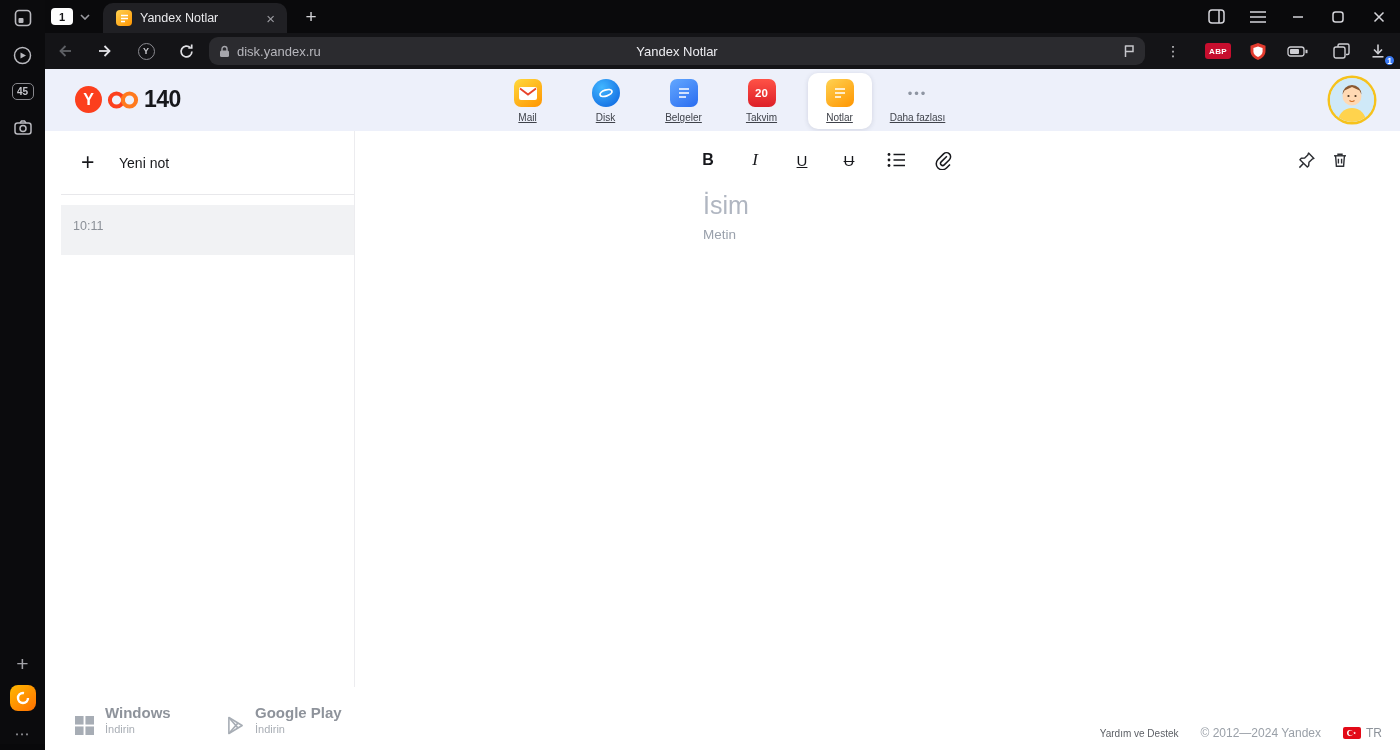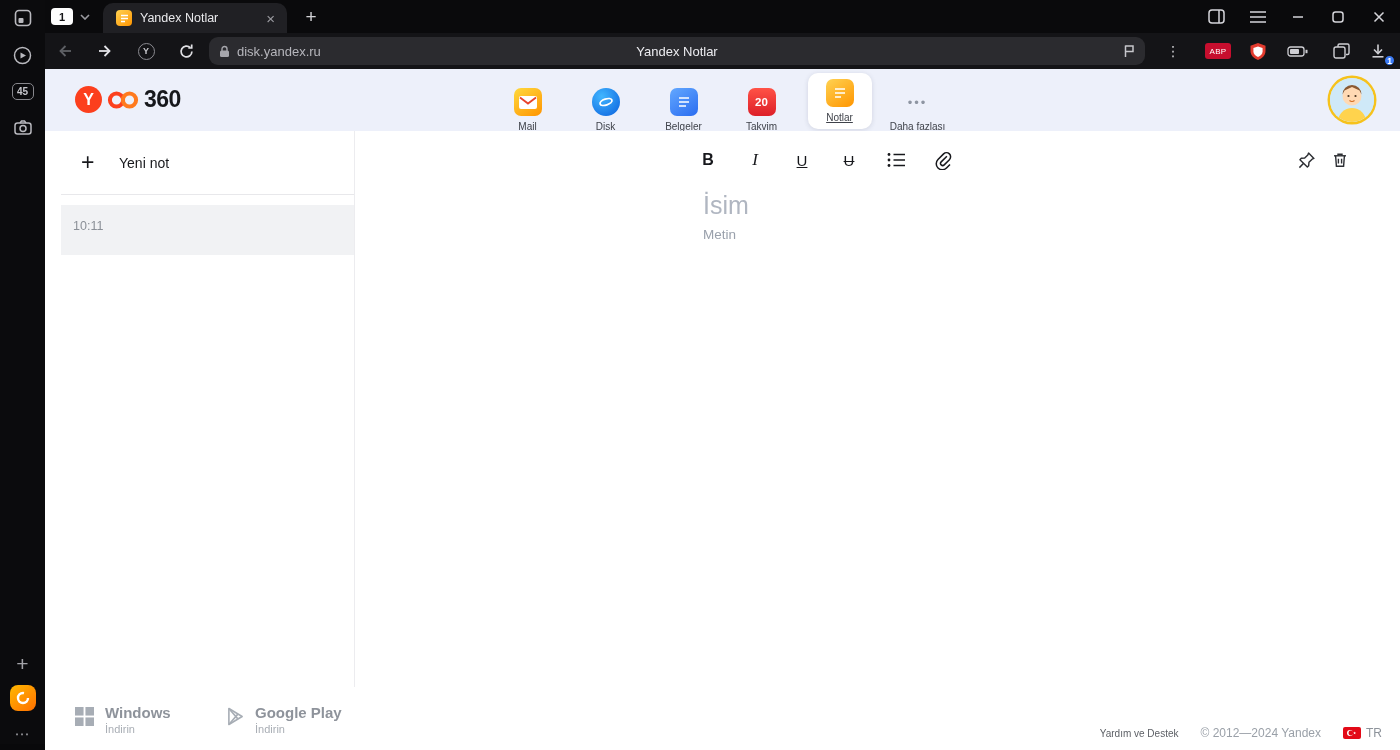--- a/index.html
+++ b/index.html
@@ -34,32 +34,32 @@
   .nav-ic{position:absolute;top:5px;width:26px;height:26px;display:flex;align-items:center;justify-content:center;border-radius:6px;cursor:pointer;}
   .yprot{width:17px;height:17px;border:1.5px solid #8b8b91;border-radius:50%;color:#c9c9ce;font-size:9px;font-weight:700;display:flex;align-items:center;justify-content:center;}
   .addr{position:absolute;left:164px;top:4px;width:936px;height:28px;background:#2b2b2f;border-radius:9px;display:flex;align-items:center;padding:0 10px;cursor:text;}
   .addr-lock{margin-right:7px;flex:none;}
   .addr-url{font-size:13px;color:#b6b6bc;white-space:nowrap;}
   .addr-title{position:absolute;left:0;right:0;text-align:center;font-size:13px;color:#ececf0;pointer-events:none;}
   .addr-bookmark{margin-left:auto;cursor:pointer;z-index:2;}
   .dots-v{position:absolute;left:1116px;top:5px;width:24px;height:26px;color:#d0d0d5;font-size:14px;display:flex;align-items:center;justify-content:center;cursor:pointer;}
   .ext{position:absolute;top:5px;width:26px;height:26px;display:flex;align-items:center;justify-content:center;cursor:pointer;}
   .e-abp{left:1160px;} .e-shield{left:1200px;} .e-batt{left:1239px;} .e-coll{left:1283px;} .e-dl{left:1320px;}
-  .abp{width:45px;height:16px;background:#c70e2e;border-radius:3px;color:#fff;font-size:8px;font-weight:400;display:flex;align-items:center;justify-content:center;letter-spacing:.3px;}
+  .abp{width:45px;height:16px;background:#c70e2e;border-radius:3px;color:#fff;font-size:8px;font-weight:700;display:flex;align-items:center;justify-content:center;letter-spacing:.3px;}
   .dl-badge{position:absolute;right:-5px;bottom:-3px;width:13px;height:13px;border-radius:50%;background:#3a79f3;color:#fff;font-size:8.5px;font-weight:700;display:flex;align-items:center;justify-content:center;border:2px solid #141417;}
 
   
   #page{position:absolute;left:45px;top:69px;width:1355px;height:681px;background:#fff;}
 
   #svc-header{position:absolute;top:0;left:0;width:100%;height:62px;background:#edf0fa;}
   .logo360{position:absolute;left:30px;top:17px;display:flex;align-items:center;gap:5px;cursor:pointer;}
   .logo-y{width:27px;height:27px;border-radius:50%;background:#fc3f1d;color:#fff;font-weight:700;font-size:16px;display:flex;align-items:center;justify-content:center;}
   .logo-360{font-size:23px;font-weight:700;color:#17181c;letter-spacing:-.5px;}
   .services{position:absolute;left:50%;top:10px;transform:translateX(-50%);display:flex;gap:14px;align-items:flex-start;}
-  .svc{width:64px;display:flex;flex-direction:column;align-items:center;cursor:pointer;margin-top:9px;}
+  .svc{width:64px;display:flex;flex-direction:column;align-items:center;cursor:pointer;}
   .svc.active{background:#fff;border-radius:10px;padding:6px 0;margin:-6px 0;box-shadow:0 1px 5px rgba(40,48,78,.14);}
   .svc-ic{width:28px;height:28px;border-radius:7px;display:flex;align-items:center;justify-content:center;flex:none;}
   .ic-mail{background:linear-gradient(145deg,#ffd93d,#ff9400);}
   .ic-disk{background:radial-gradient(circle at 35% 30%,#41b6ff,#0a60dd);border-radius:50%;}
   .ic-docs{background:linear-gradient(145deg,#63a8ff,#2a6cf0);}
   .ic-cal{background:linear-gradient(180deg,#ff5246,#dd1f28);color:#fff;font-size:11.5px;font-weight:700;}
   .ic-notes{background:linear-gradient(145deg,#ffd252,#ff9500);}
   .ic-more{color:#8e95a2;font-size:13px;letter-spacing:2px;background:transparent;}
   .svc-label{margin-top:5px;font-size:10px;color:#3f424a;white-space:nowrap;text-decoration:underline;}
   .avatar{position:absolute;right:26px;top:9px;width:44px;height:44px;border-radius:50%;box-shadow:0 0 0 2.5px #f6c21c;overflow:hidden;background:#cfe9f8;cursor:pointer;}
@@ -78,21 +78,21 @@
   .tbtn{width:28px;height:28px;display:flex;align-items:center;justify-content:center;cursor:pointer;border-radius:6px;color:#17181c;}
   .tb-b{font-weight:700;font-size:16px;}
   .tb-i{font-family:"Liberation Serif",serif;font-style:italic;font-size:17px;}
   .tb-u{font-size:15px;text-decoration:underline;}
   .tb-s{font-size:15px;text-decoration:line-through;}
   .etools-right{position:absolute;right:46px;top:15px;display:flex;gap:6px;}
   .title-ph{position:absolute;left:347px;top:60px;font-size:25px;font-weight:500;color:#b0b6c1;cursor:text;}
   .body-ph{position:absolute;left:347px;top:96px;font-size:13.5px;color:#9aa1ac;cursor:text;}
 
   #page-footer{position:absolute;bottom:0;left:0;width:100%;height:63px;background:#fff;}
-  .store{position:absolute;top:17px;display:flex;gap:11px;cursor:pointer;align-items:flex-start;}
+  .store{position:absolute;top:17px;display:flex;gap:11px;cursor:pointer;align-items:flex-end;}
   .store.win{left:30px;} .store.gp{left:182px;}
   .store svg{margin-top:3px;}
   .store-title{font-size:15px;font-weight:700;color:#8e939b;line-height:1.15;}
   .store-sub{font-size:11px;color:#a9aeb5;margin-top:2px;}
   .footer-right{position:absolute;right:18px;top:39px;display:flex;align-items:center;gap:22px;}
   .f-help{font-size:10px;color:#5d6066;cursor:pointer;}
   .f-copy{font-size:12px;color:#9aa0a8;}
   .f-lang{display:flex;align-items:center;gap:5px;cursor:pointer;}
   .f-lang span{font-size:12px;color:#8d939b;}
 </style>
@@ -268,21 +268,21 @@
 
   <main id="page">
 
     <header id="svc-header">
       <div class="logo360">
         <div class="logo-y">Y</div>
         <svg width="32" height="20" viewBox="0 0 32 20" fill="none">
             <circle cx="9.5" cy="10" r="6.6" stroke="#fc3f1d" stroke-width="4"></circle>
             <circle cx="22.5" cy="10" r="6.6" stroke="#ff7a1e" stroke-width="4"></circle>
           </svg>
-        <span class="logo-360">360</span>
+        <span class="logo-360">140</span>
       </div>
 
       <nav class="services">
         <div class="svc">
           <div class="svc-ic ic-mail">
             <svg width="18" height="13" viewBox="0 0 18 13">
                 <rect width="18" height="13" rx="2" fill="#fff"></rect>
                 <path d="M1 1.5 L9 7.5 L17 1.5" stroke="#e8432b" stroke-width="1.8" fill="none"></path>
               </svg>
           </div>

